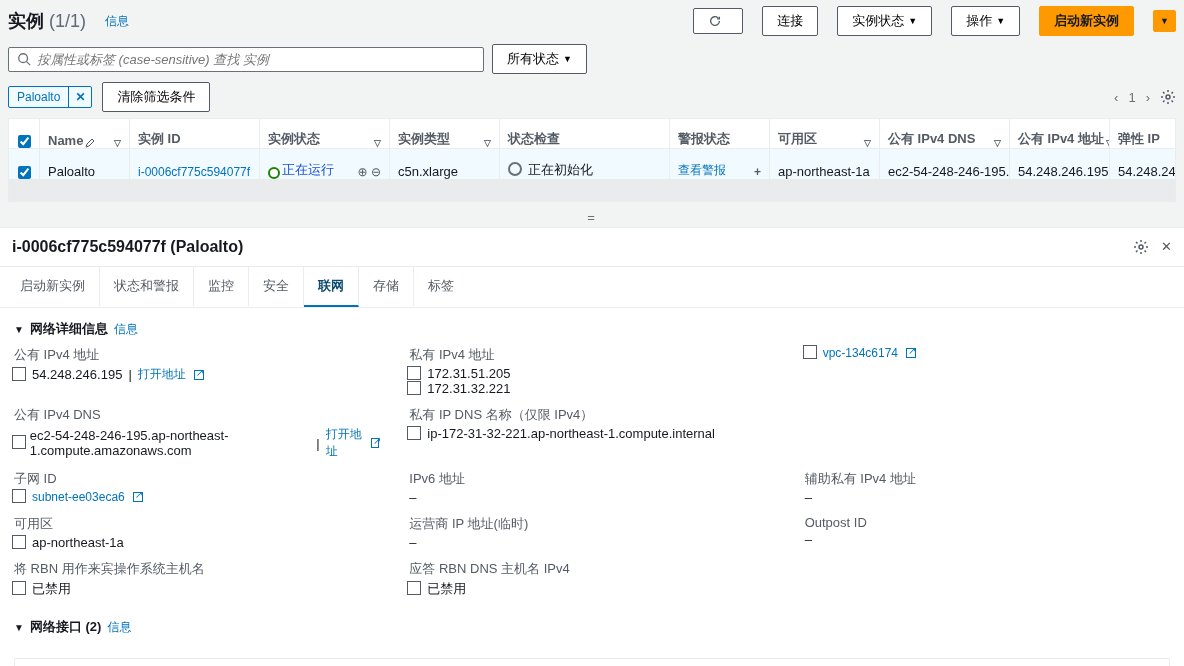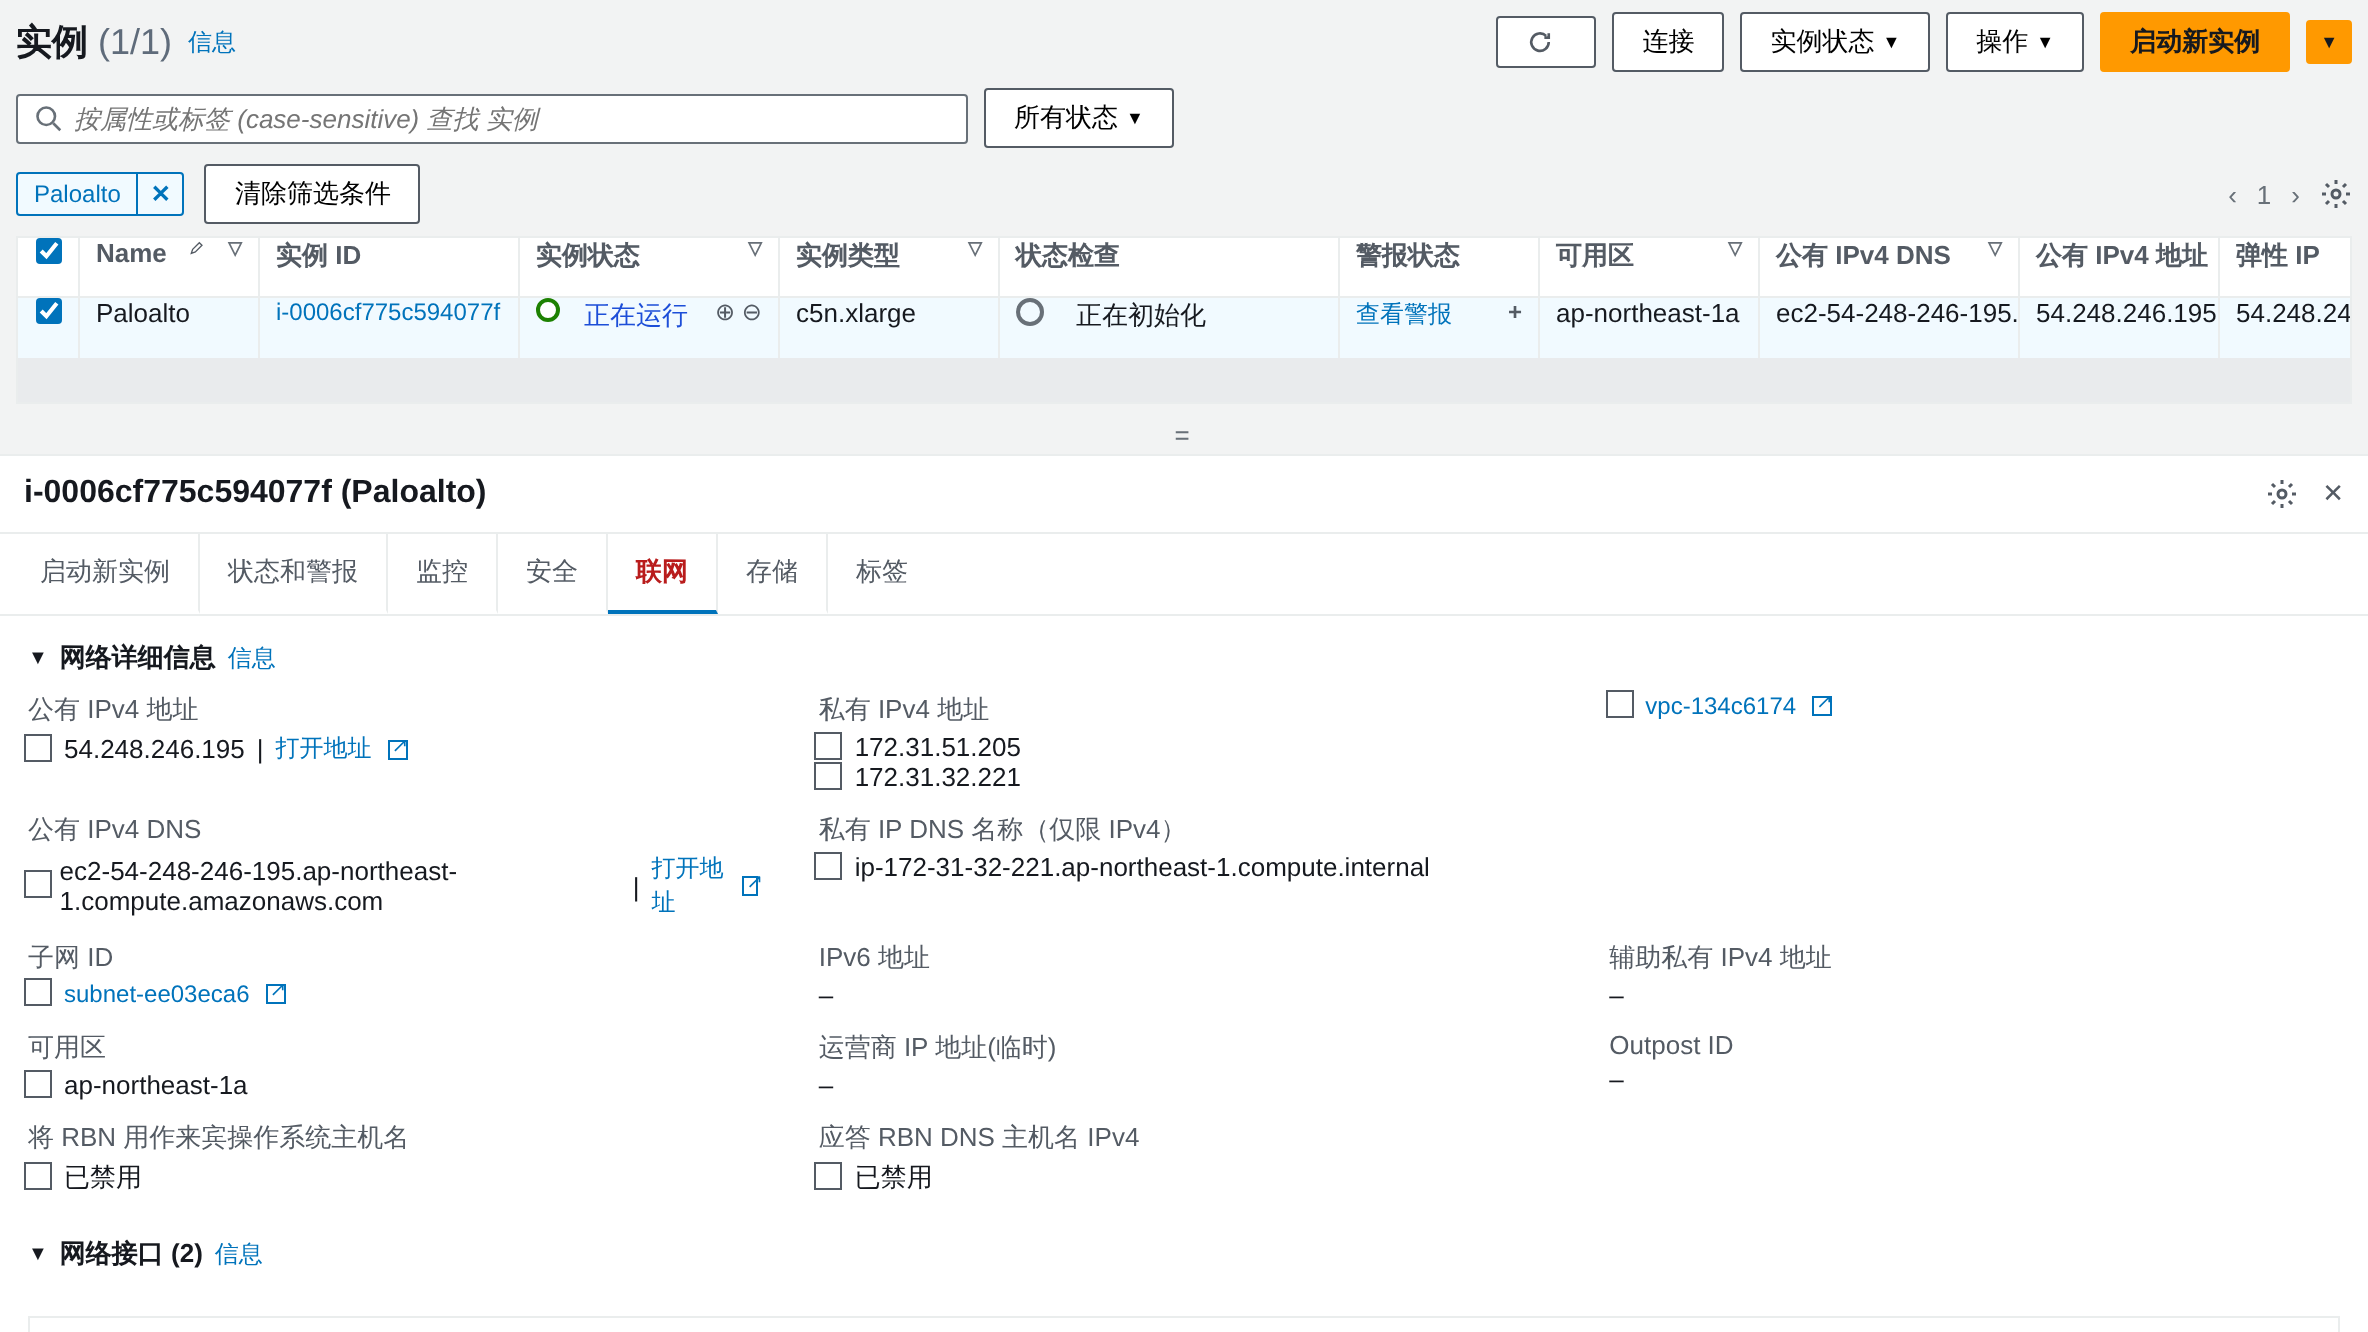--- a/index.html
+++ b/index.html
@@ -1,18 +1,18 @@
 <!DOCTYPE html>
 <html><head>
 <meta charset="utf-8">
 <style>
 * { box-sizing: border-box; margin: 0; padding: 0; font-family: "Amazon Ember", "Helvetica Neue", Arial, sans-serif; }
 body { font-size: 13px; color: #16191f; background: #f2f3f3; width: 1184px; height: 666px; overflow: hidden; }
 .page { padding: 6px 8px; }
-.header-row { display: flex; align-items: center; gap: 8px; margin-bottom: 8px; }
+.header-row { display: flex; align-items: center; gap: 19px; margin-bottom: 8px; }
 .title { font-size: 18px; font-weight: 700; }
 .count { color: #5f6b7a; font-weight: 400; }
 .link { color: #0073bb; cursor: pointer; font-size: 12px; }
 .spacer { flex: 1; }
 .btn { border: 1px solid #545b64; background: #fff; padding: 5px 14px; border-radius: 2px; cursor: pointer; font-size: 13px; display: inline-flex; align-items: center; gap: 4px; }
 .btn.primary { background: #ff9900; border-color: #ff9900; color: #16191f; font-weight: 700; }
 .btn.primary-adj { background: #ff9900; border-color: #ff9900; color: #16191f; padding: 5px 6px; font-weight: 700; }
 .caret { font-size: 9px; }
 .search-row { display: flex; align-items: center; gap: 8px; margin-bottom: 8px; }
 .search { display: flex; align-items: center; border: 1px solid #687078; border-radius: 2px; padding: 4px 8px; width: 476px; background: #fff; }
@@ -20,40 +20,40 @@
 .magnify { width: 14px; height: 14px; margin-right: 6px; }
 .tag-row { display: flex; align-items: center; gap: 10px; margin-bottom: 6px; }
 .tag { display: inline-flex; align-items: center; border: 1px solid #0073bb; background: #f1faff; color: #0073bb; border-radius: 2px; overflow: hidden; font-size: 12px; }
 .tag-text { padding: 3px 8px; border-right: 1px solid #0073bb; }
 .tag-close { padding: 3px 6px; cursor: pointer; font-weight: 700; }
 .pager { margin-left: auto; display: flex; align-items: center; gap: 10px; color: #687078; }
 .gear { cursor: pointer; }
 .table-wrap { border: 1px solid #eaeded; background: #fff; }
 .thead { display: flex; align-items: center; border-bottom: 1px solid #eaeded; background: #fff; font-weight: 600; font-size: 13px; height: 30px; color: #545b64; }
 .trow { display: flex; align-items: center; height: 30px; background: #f1faff; font-size: 13px; }
-.cell { padding: 0 8px; display: flex; align-items: flex-start; gap: 12px; overflow: hidden; white-space: nowrap; text-overflow: ellipsis; border-left: 1px solid #eaeded; height: 100%; }
+.cell { padding: 0 8px; display: flex; align-items: flex-end; gap: 2px; overflow: hidden; white-space: nowrap; text-overflow: ellipsis; border-left: 1px solid #eaeded; height: 100%; }
 .cell:first-child { border-left: none; }
 .chk { width: 30px; justify-content: center; }
 .chk input { accent-color: #0073bb; }
 .sort-caret { font-size: 9px; color: #687078; }
 .status-dot { width: 12px; height: 12px; border-radius: 50%; border: 2px solid #1d8102; background: #fff; display: inline-block; }
 .status-run { color: #1d4ed8; }
 .status-init::before { content: ""; width: 10px; height: 10px; border-radius: 50%; border: 2px solid #687078; display: inline-block; margin-right: 4px; }
 .qplus { color: #545b64; font-size: 12px; cursor: pointer; }
 .divider { height: 22px; background: #e9ebed; }
 .drag-handle { text-align: center; color: #687078; font-size: 13px; padding: 2px 0; letter-spacing: 2px; cursor: row-resize; }
 .detail-panel { background: #fff; border-top: 1px solid #eaeded; }
 .detail-head { display: flex; align-items: center; padding: 10px 12px; border-bottom: 1px solid #eaeded; }
 .detail-title { font-size: 16px; font-weight: 700; }
 .detail-icons { margin-left: auto; display: flex; gap: 12px; color: #545b64; cursor: pointer; }
 .tabs { display: flex; gap: 0; border-bottom: 1px solid #eaeded; padding: 0 6px; }
 .tab { padding: 10px 14px; font-size: 13px; color: #545b64; cursor: pointer; border-bottom: 2px solid transparent; border-right: 1px solid #eaeded; }
 .tab:last-child { border-right: none; }
 .tab:first-child { border-right: 1px solid #eaeded; }
-.tab.active { color: #b91c1c; font-weight: 700; border-bottom-color: #0073bb; }
+.tab.active { color: #0c4a6e; font-weight: 700; border-bottom-color: #0073bb; }
 .section { padding: 8px 14px; }
 .sect-head { display: flex; align-items: center; gap: 6px; font-weight: 700; font-size: 13px; margin: 4px 0 8px; }
 .tri { font-size: 10px; }
 .grid3 { display: grid; grid-template-columns: 1fr 1fr 1fr; gap: 10px 30px; }
 .fld-label { color: #545b64; font-size: 13px; margin-bottom: 2px; }
 .fld-val { display: flex; align-items: center; gap: 6px; font-size: 13px; }
 .copy-icon { width: 12px; height: 12px; border: 1px solid #545b64; position: relative; display: inline-block; cursor: pointer; }
 .copy-icon::after { content: ""; position: absolute; width: 12px; height: 12px; border: 1px solid #545b64; top: -3px; left: -3px; background: #fff; }
 .ext-icon { display: inline-block; width: 10px; height: 10px; border: 1px solid #0073bb; position: relative; margin-left: 2px; }
 .ext-icon::after { content: "↗"; position: absolute; top: -4px; left: 1px; font-size: 10px; color: #0073bb; }

